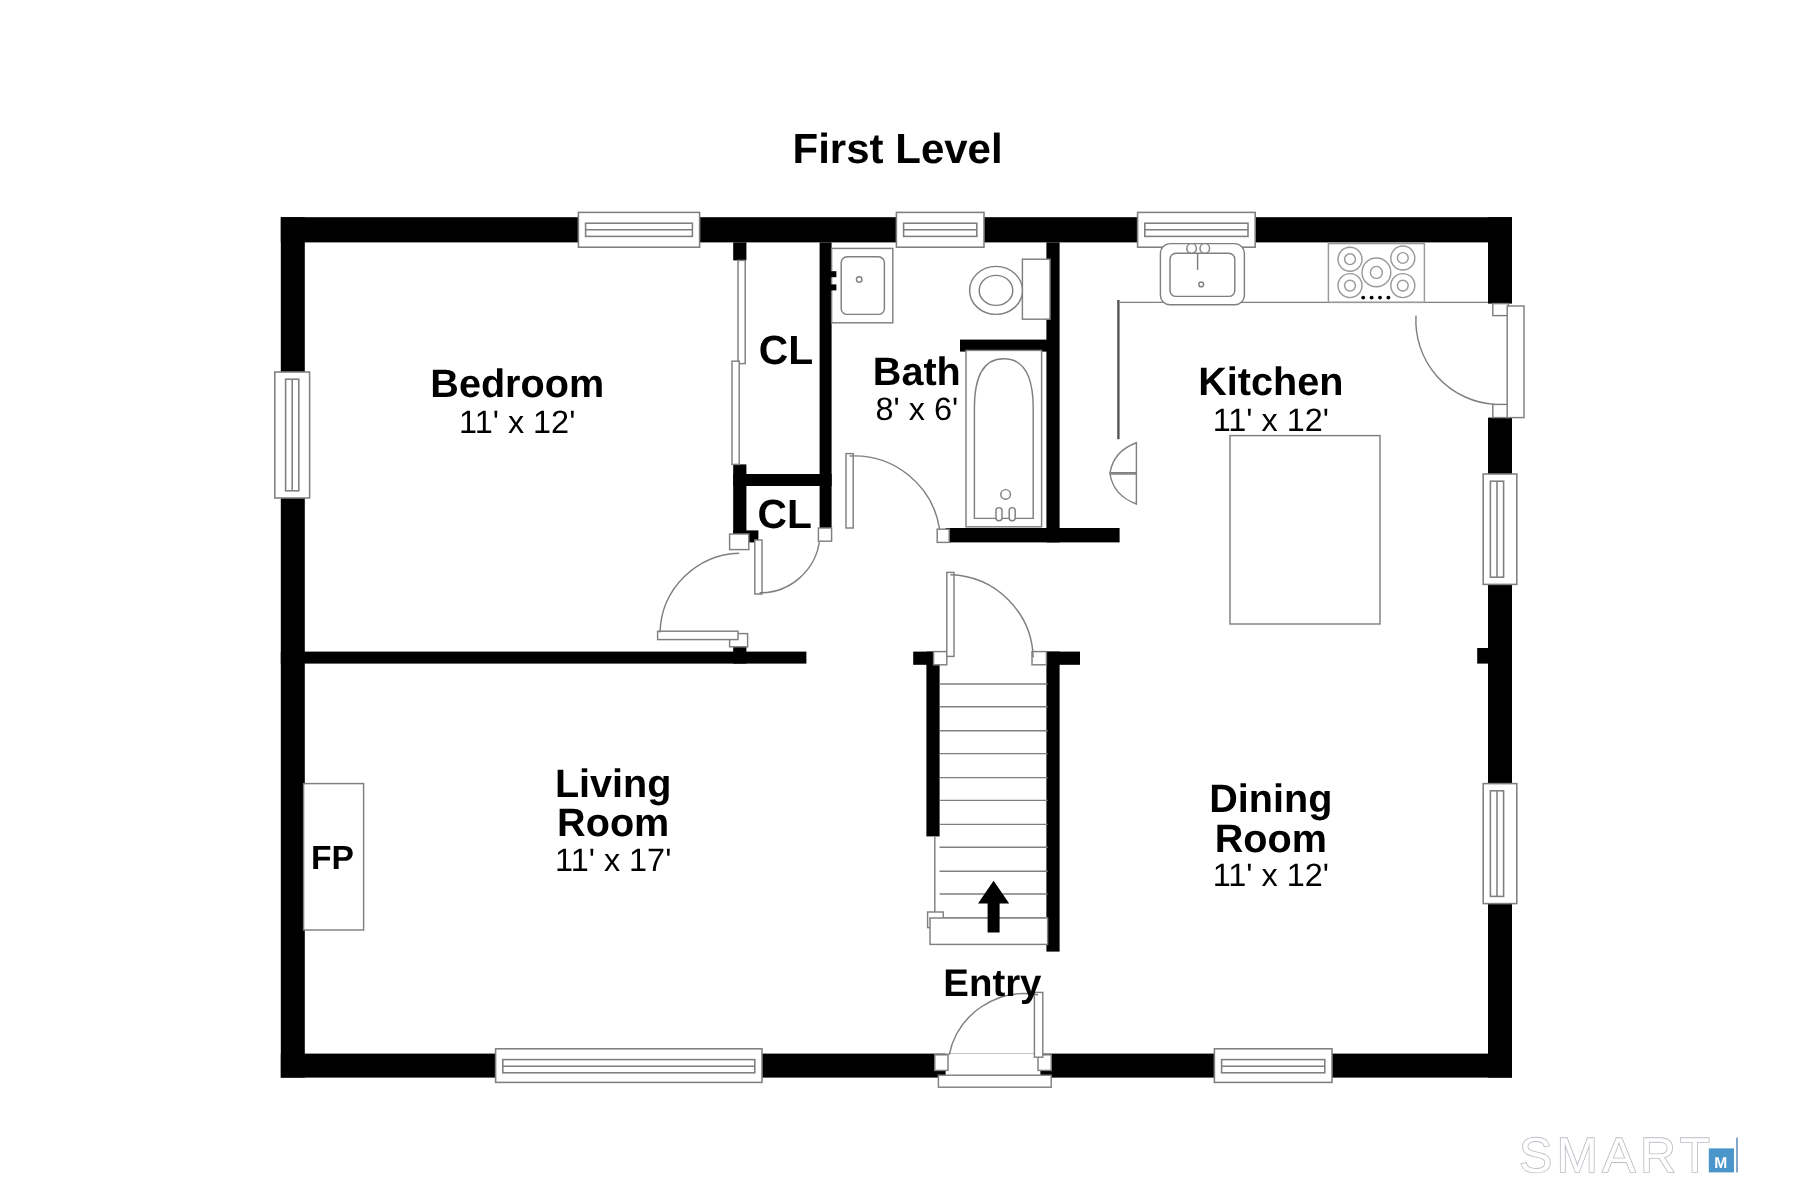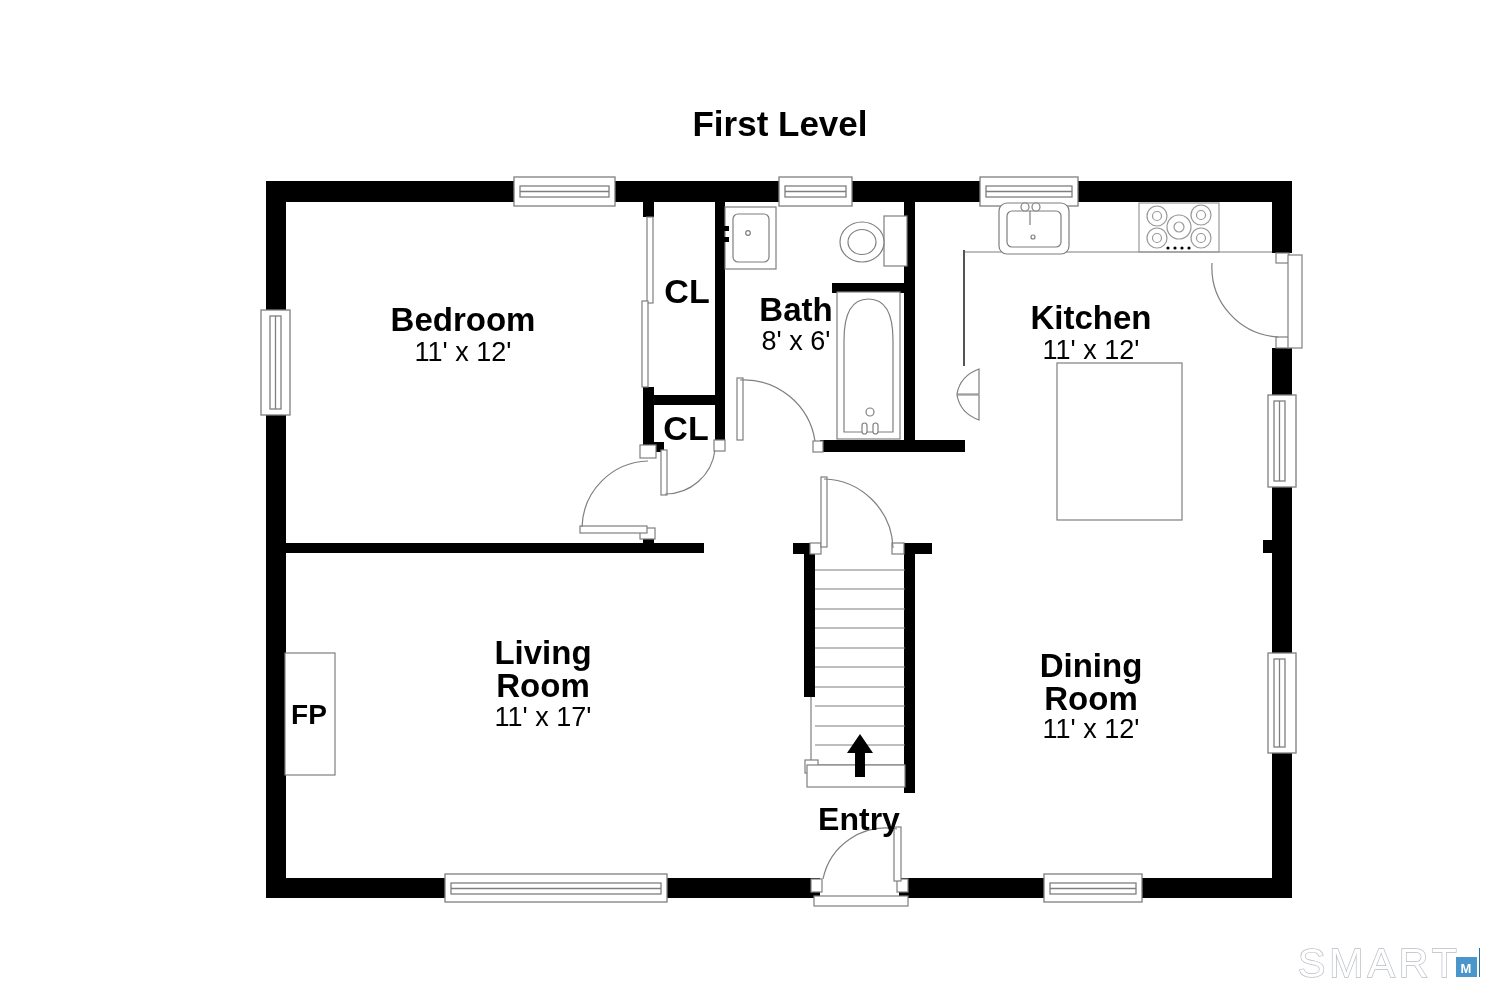--- a/index.html
+++ b/index.html
@@ -1,16 +1,16 @@
 <!DOCTYPE html>
 <html><head>
 <meta charset="utf-8">
 <style>
   html,body{margin:0;padding:0;background:#fff;}
-  .page{position:relative;width:1448px;height:997px;background:#fff;overflow:hidden;margin-left:32px;}
+  .page{position:relative;width:1448px;height:997px;background:#fff;overflow:hidden;}
   svg text{font-family:"Liberation Sans","DejaVu Sans",sans-serif;fill:#000;}
   text.room{font-size:33px;font-weight:bold;}
   text.dims{font-size:27px;font-weight:normal;}
   text.cl{font-size:34px;font-weight:bold;}
   text.fp{font-size:28px;font-weight:bold;}
   text.title{font-size:35px;font-weight:bold;}
   text.entry{font-size:32px;font-weight:bold;}
   text.brand{font-size:41px;font-weight:normal;letter-spacing:4px;fill:#fff;paint-order:stroke;}
   text.mls{font-size:13px;font-weight:bold;fill:#fff;}
 </style>

